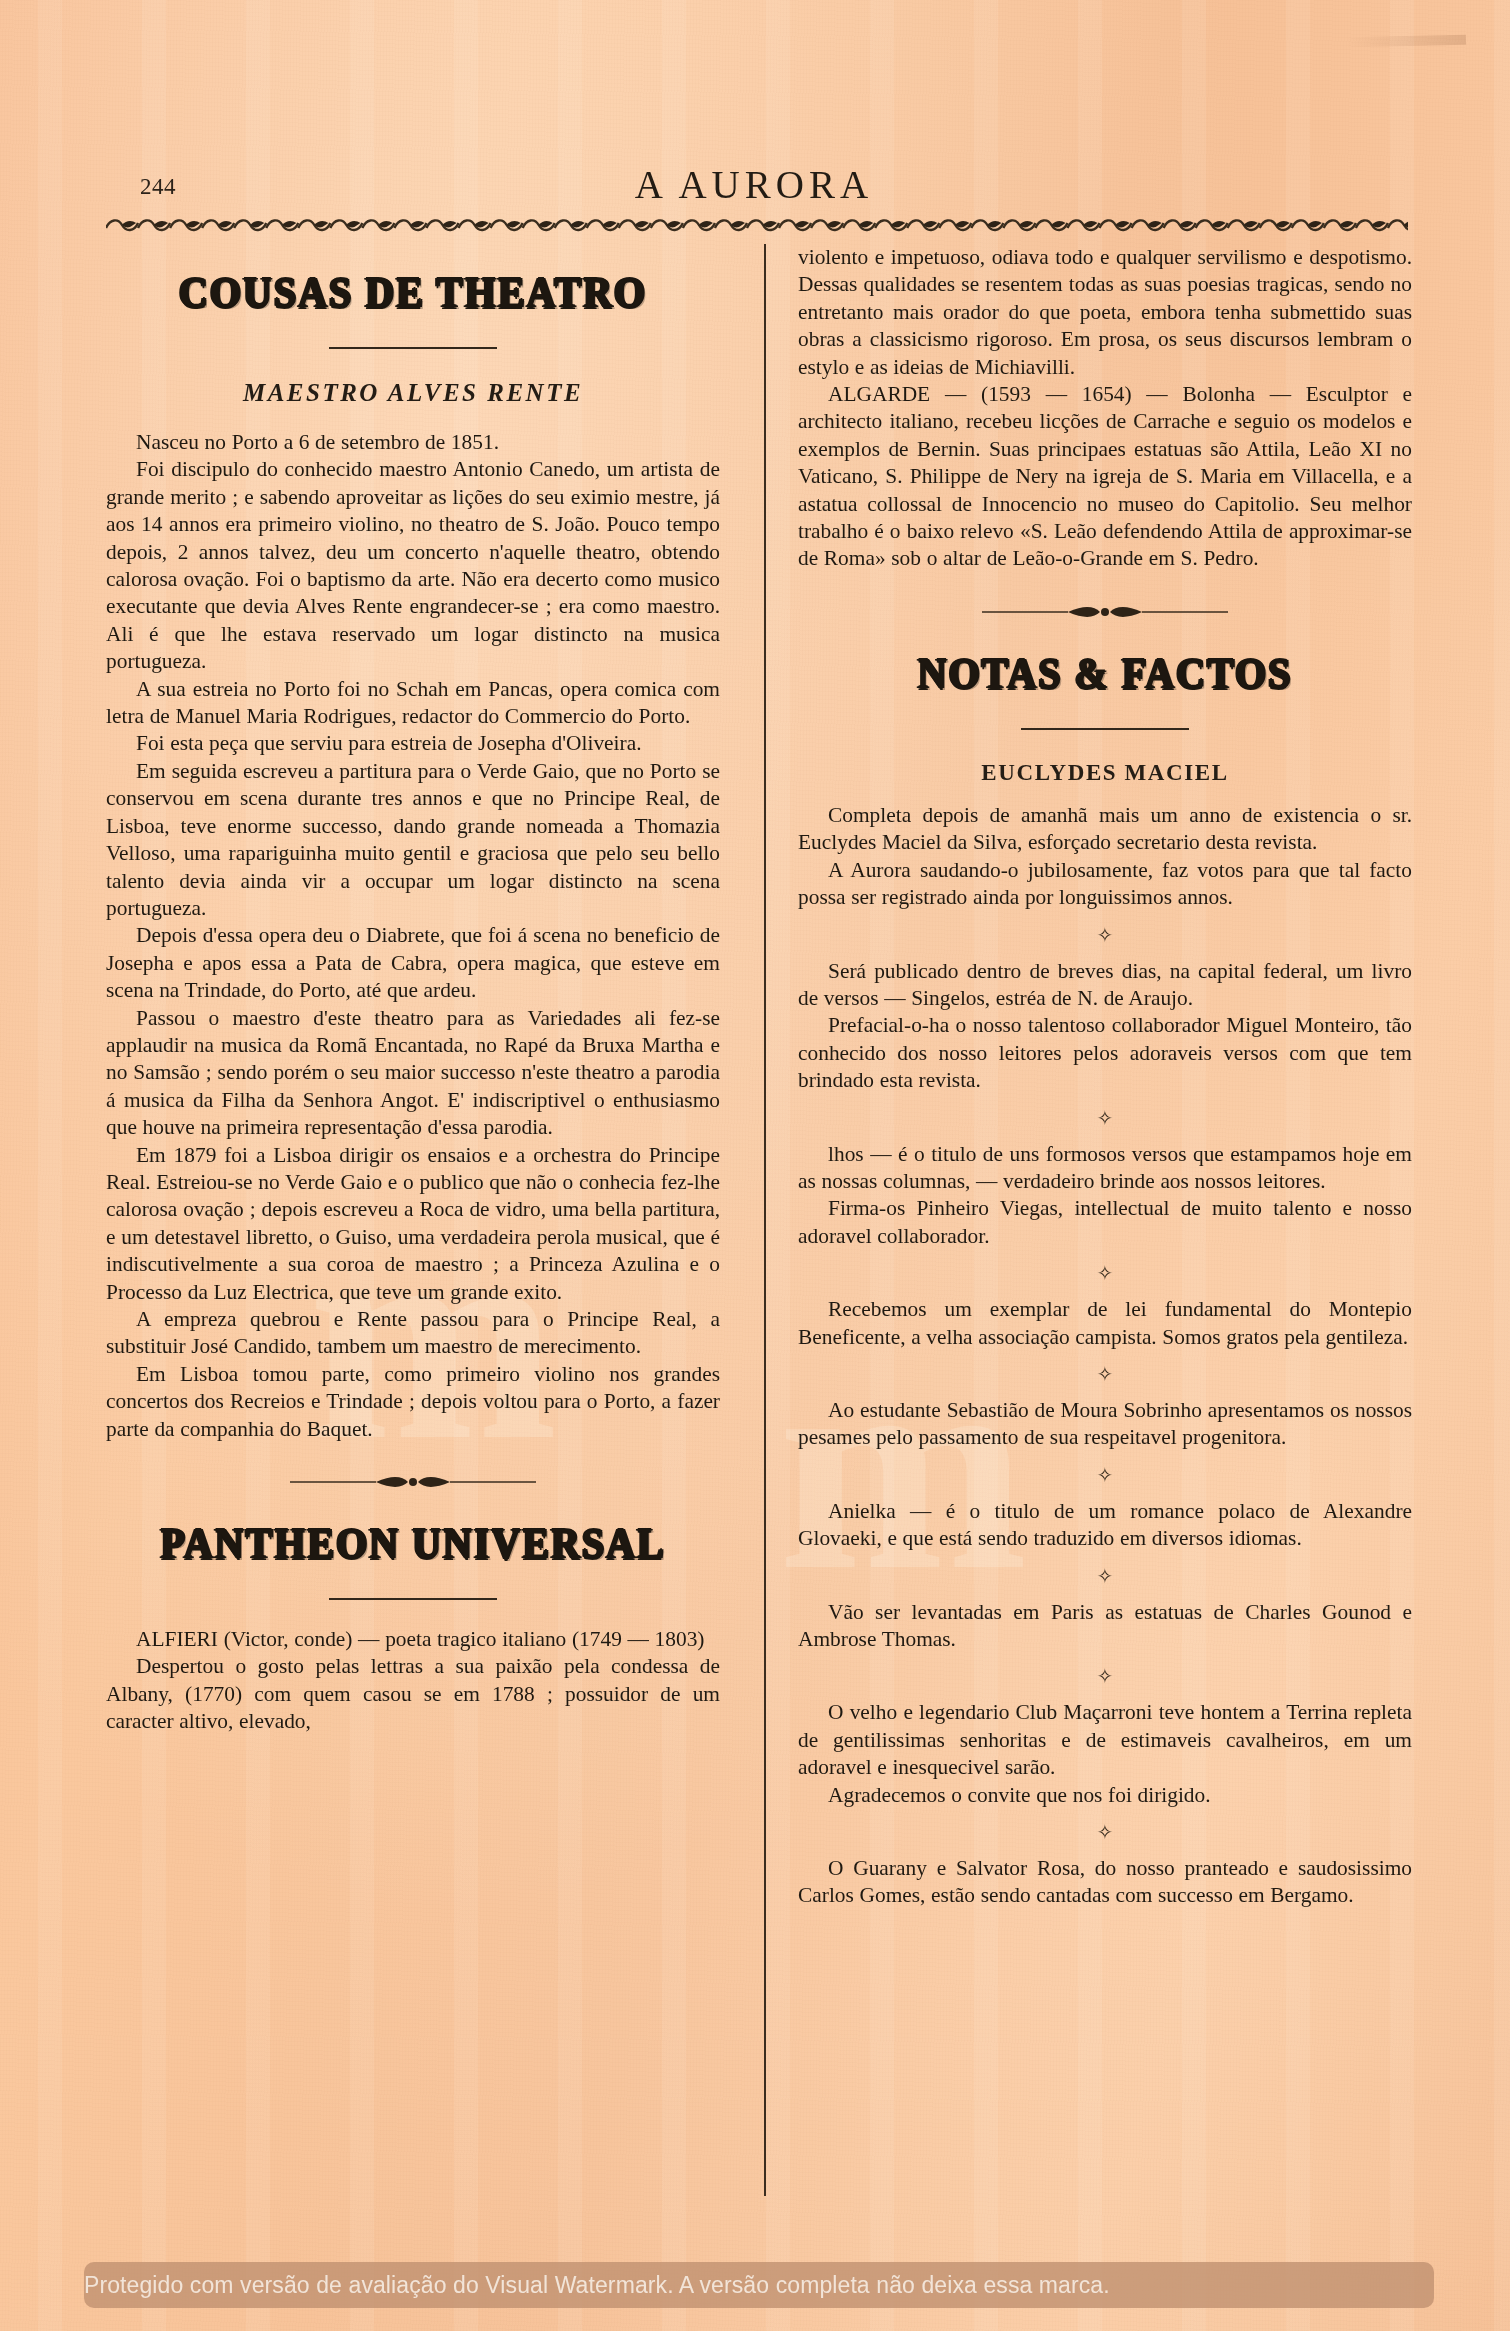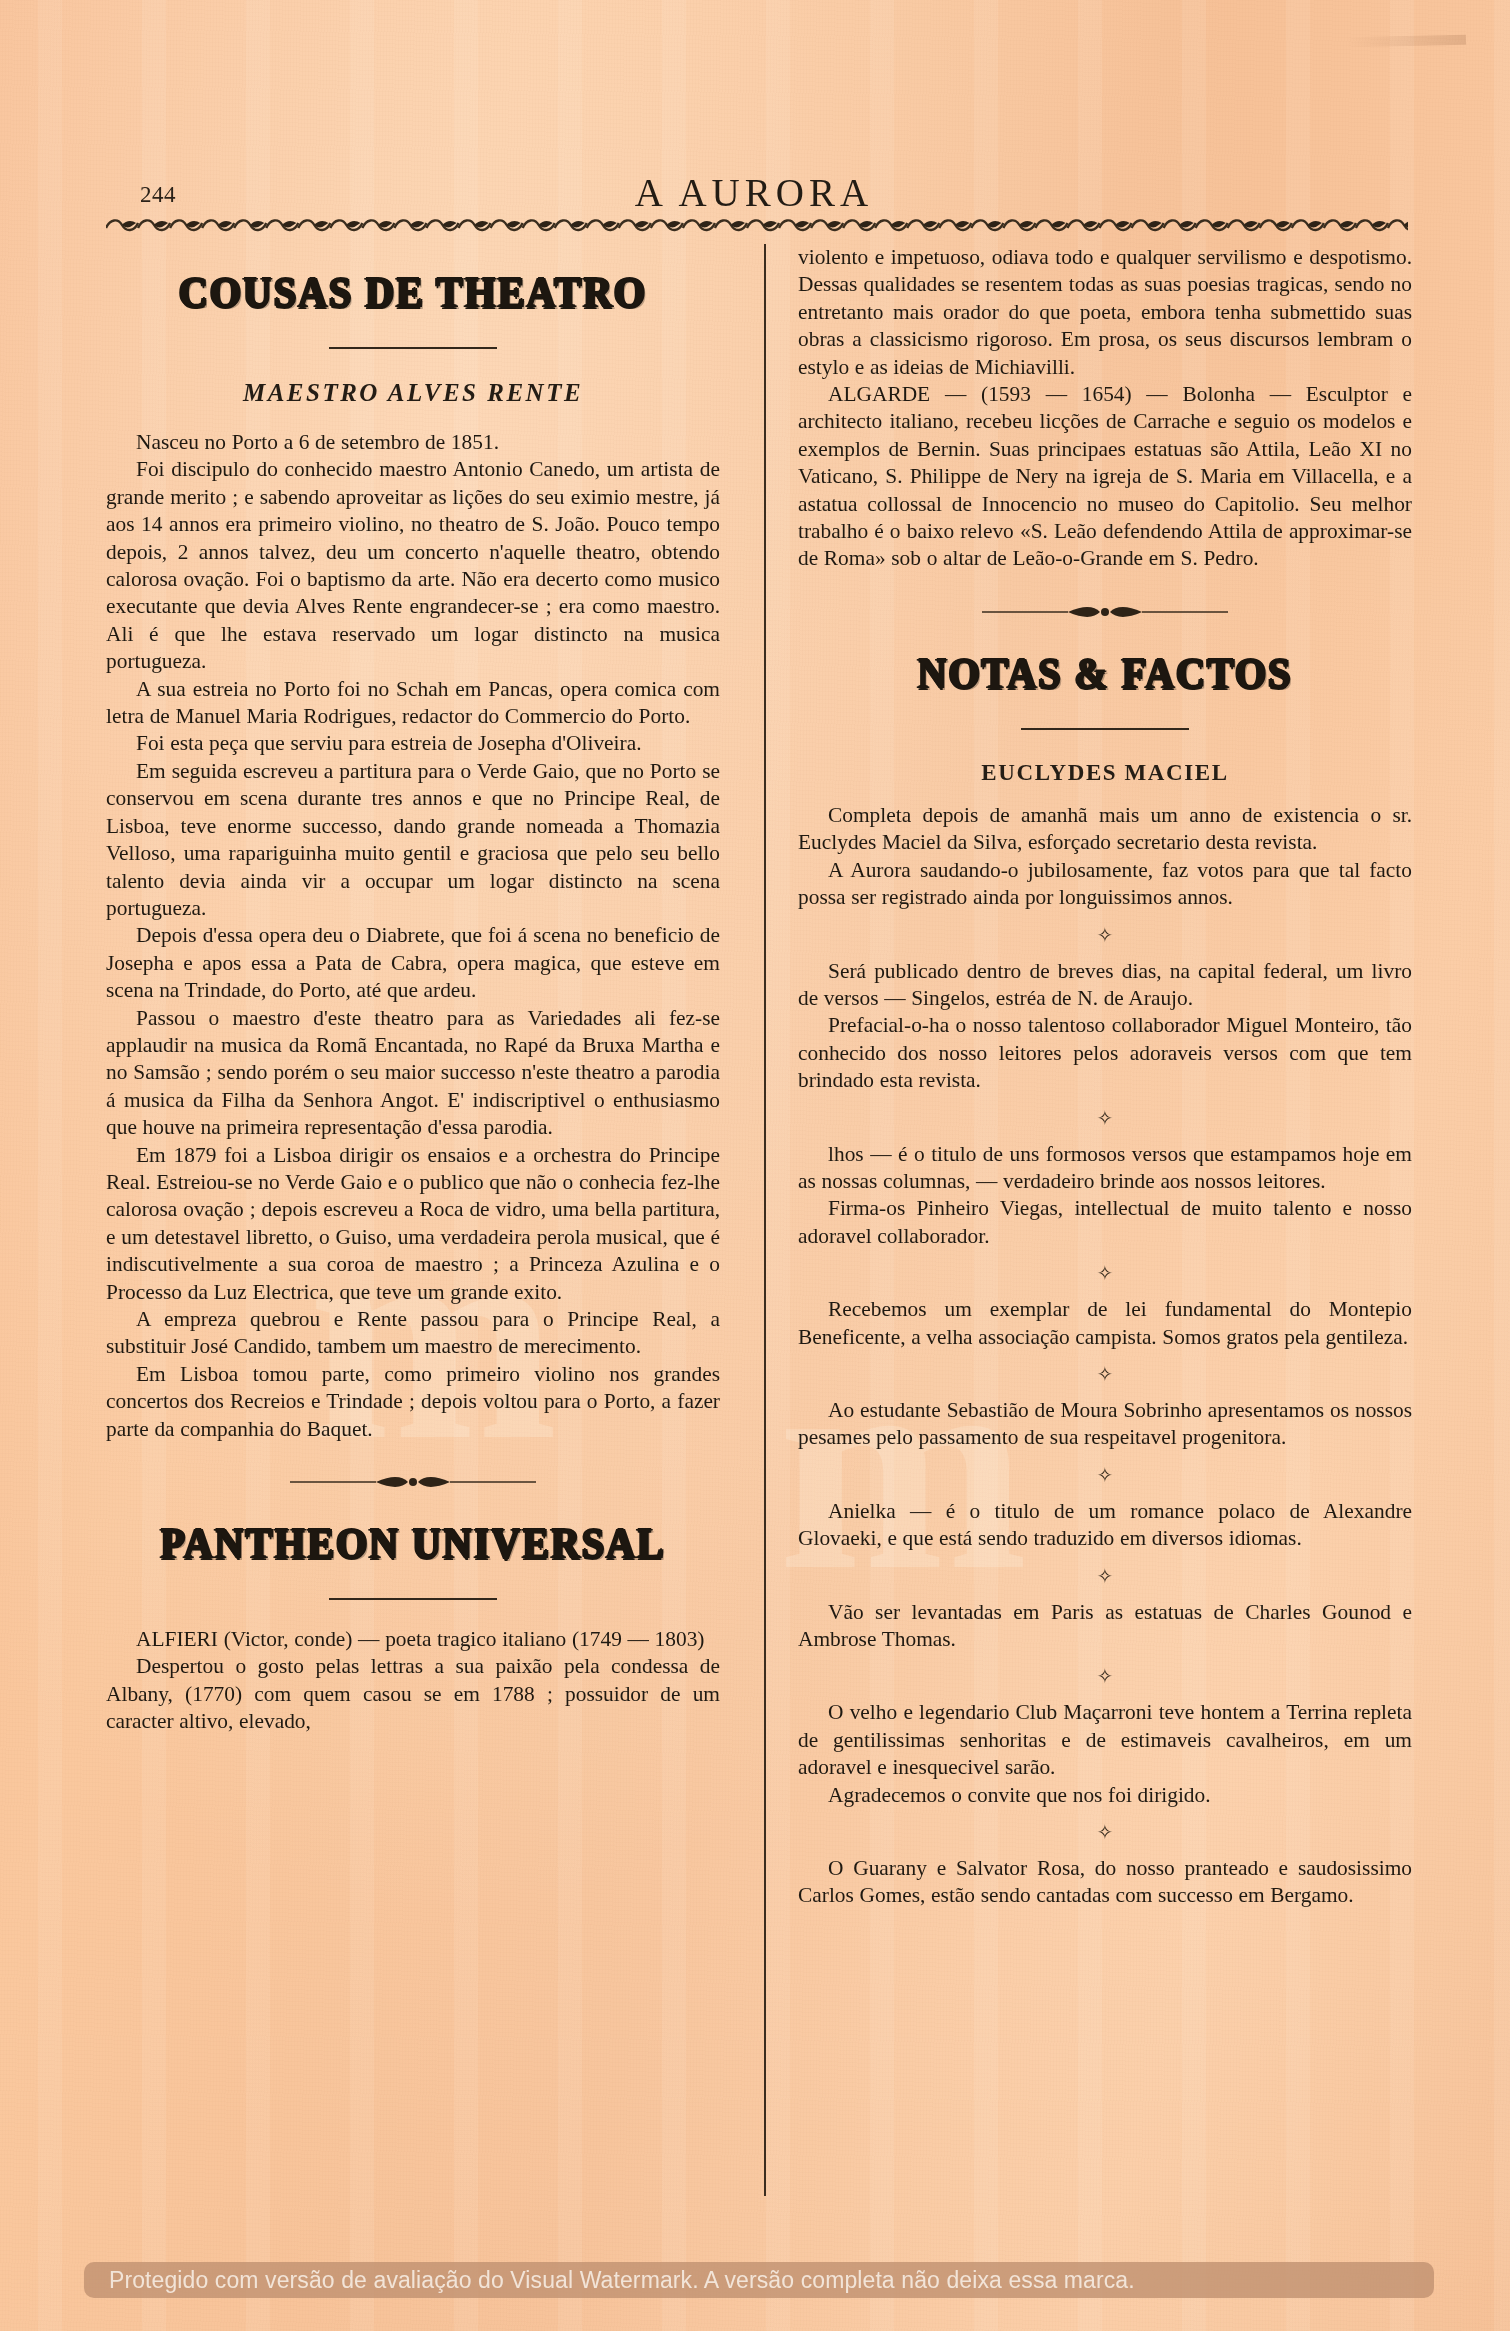--- a/index.html
+++ b/index.html
@@ -60,21 +60,20 @@
     position: absolute;
     left: 0; top: 0; right: 0; bottom: 0;
   }
 
   
   .runhead {
     position: absolute;
     left: 0; right: 0;
     top: 118px;
     height: 40px;
-    margin-top: 8px;
   }
   .folio {
     position: absolute;
     left: 62px;
     top: 12px;
     font-size: 23px;
     letter-spacing: .5px;
     color: #2b2219;
   }
   .journal-title {
@@ -204,26 +203,26 @@
   }
   .wm-a { left: 230px; top: 1120px; font-size: 300px; letter-spacing: 30px; }
   .wm-b { left: 700px; top: 1250px; font-size: 300px; letter-spacing: 30px; }
 
   
   .wm-bar {
     position: absolute;
     left: 84px;
     top: 2262px;
     width: 1350px;
-    height: 36px;
+    height: 46px;
     background: rgba(192,145,113,.80);
     border-radius: 10px;
     display: flex;
     align-items: center;
-    padding: 0 25px;
+    padding: 0 0;
     box-sizing: border-box;
   }
   .wm-bar span {
     font-family: "Liberation Sans", sans-serif;
     font-size: 23px;
     color: #f2e4d8;
     letter-spacing: .1px;
     white-space: nowrap;
   }
 

